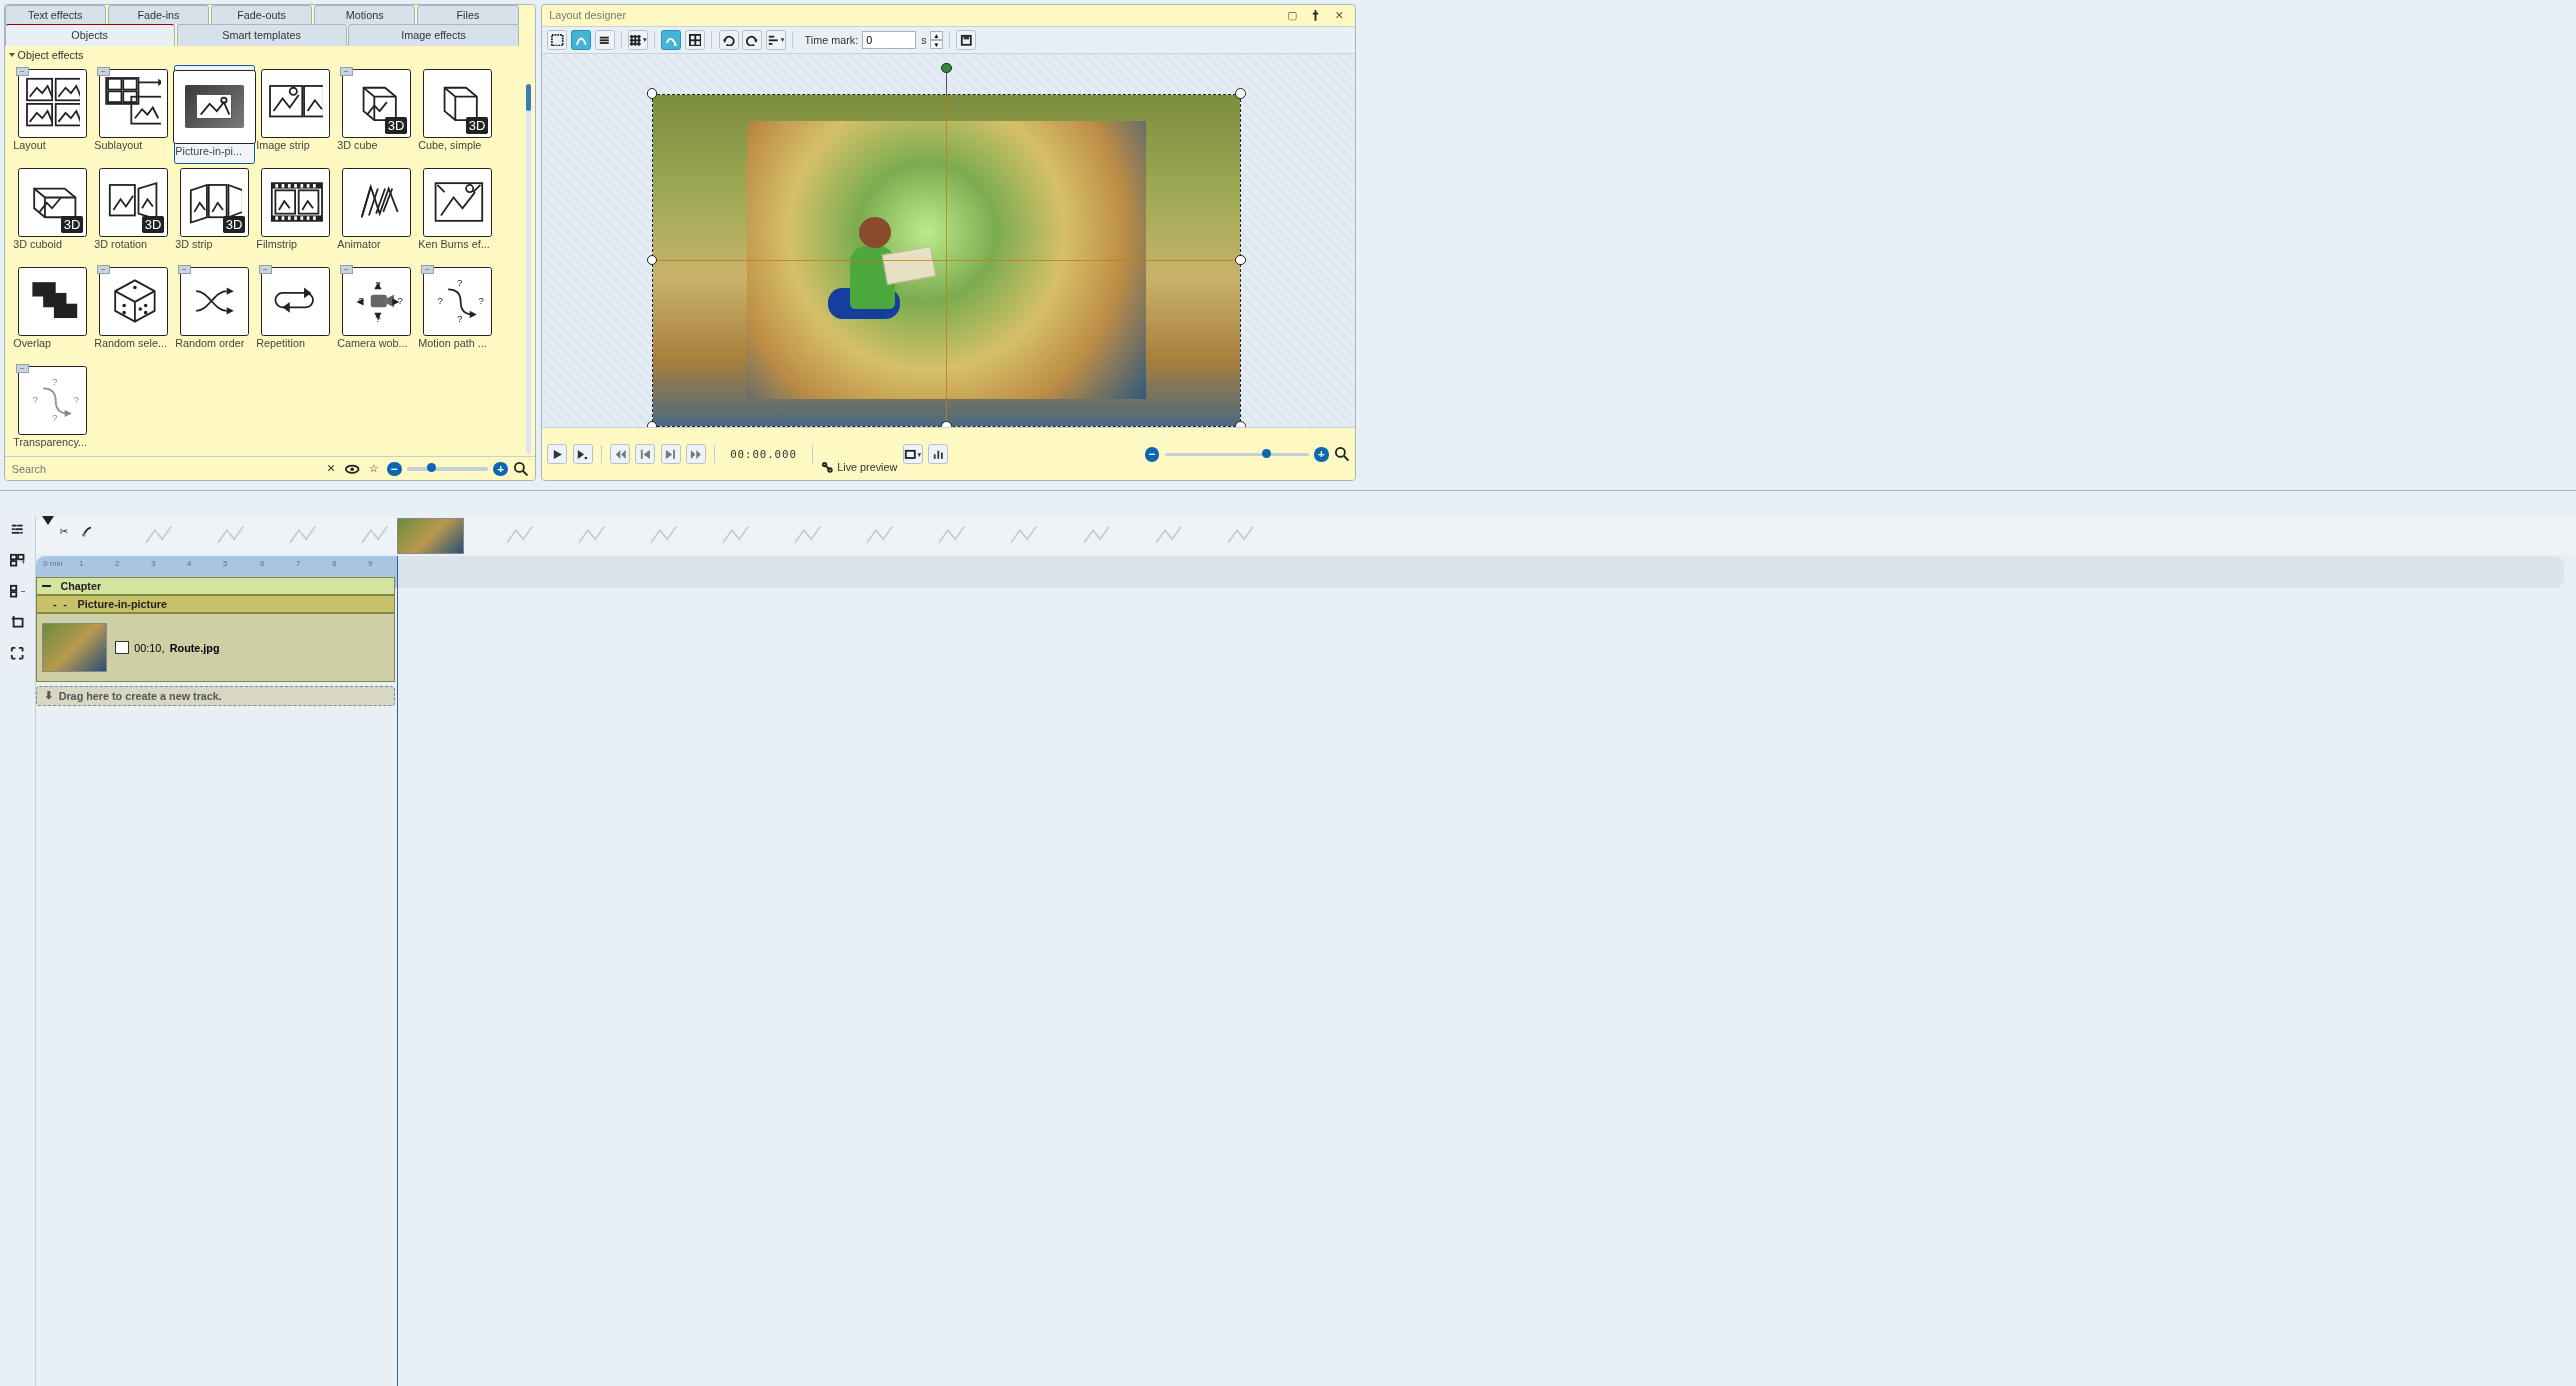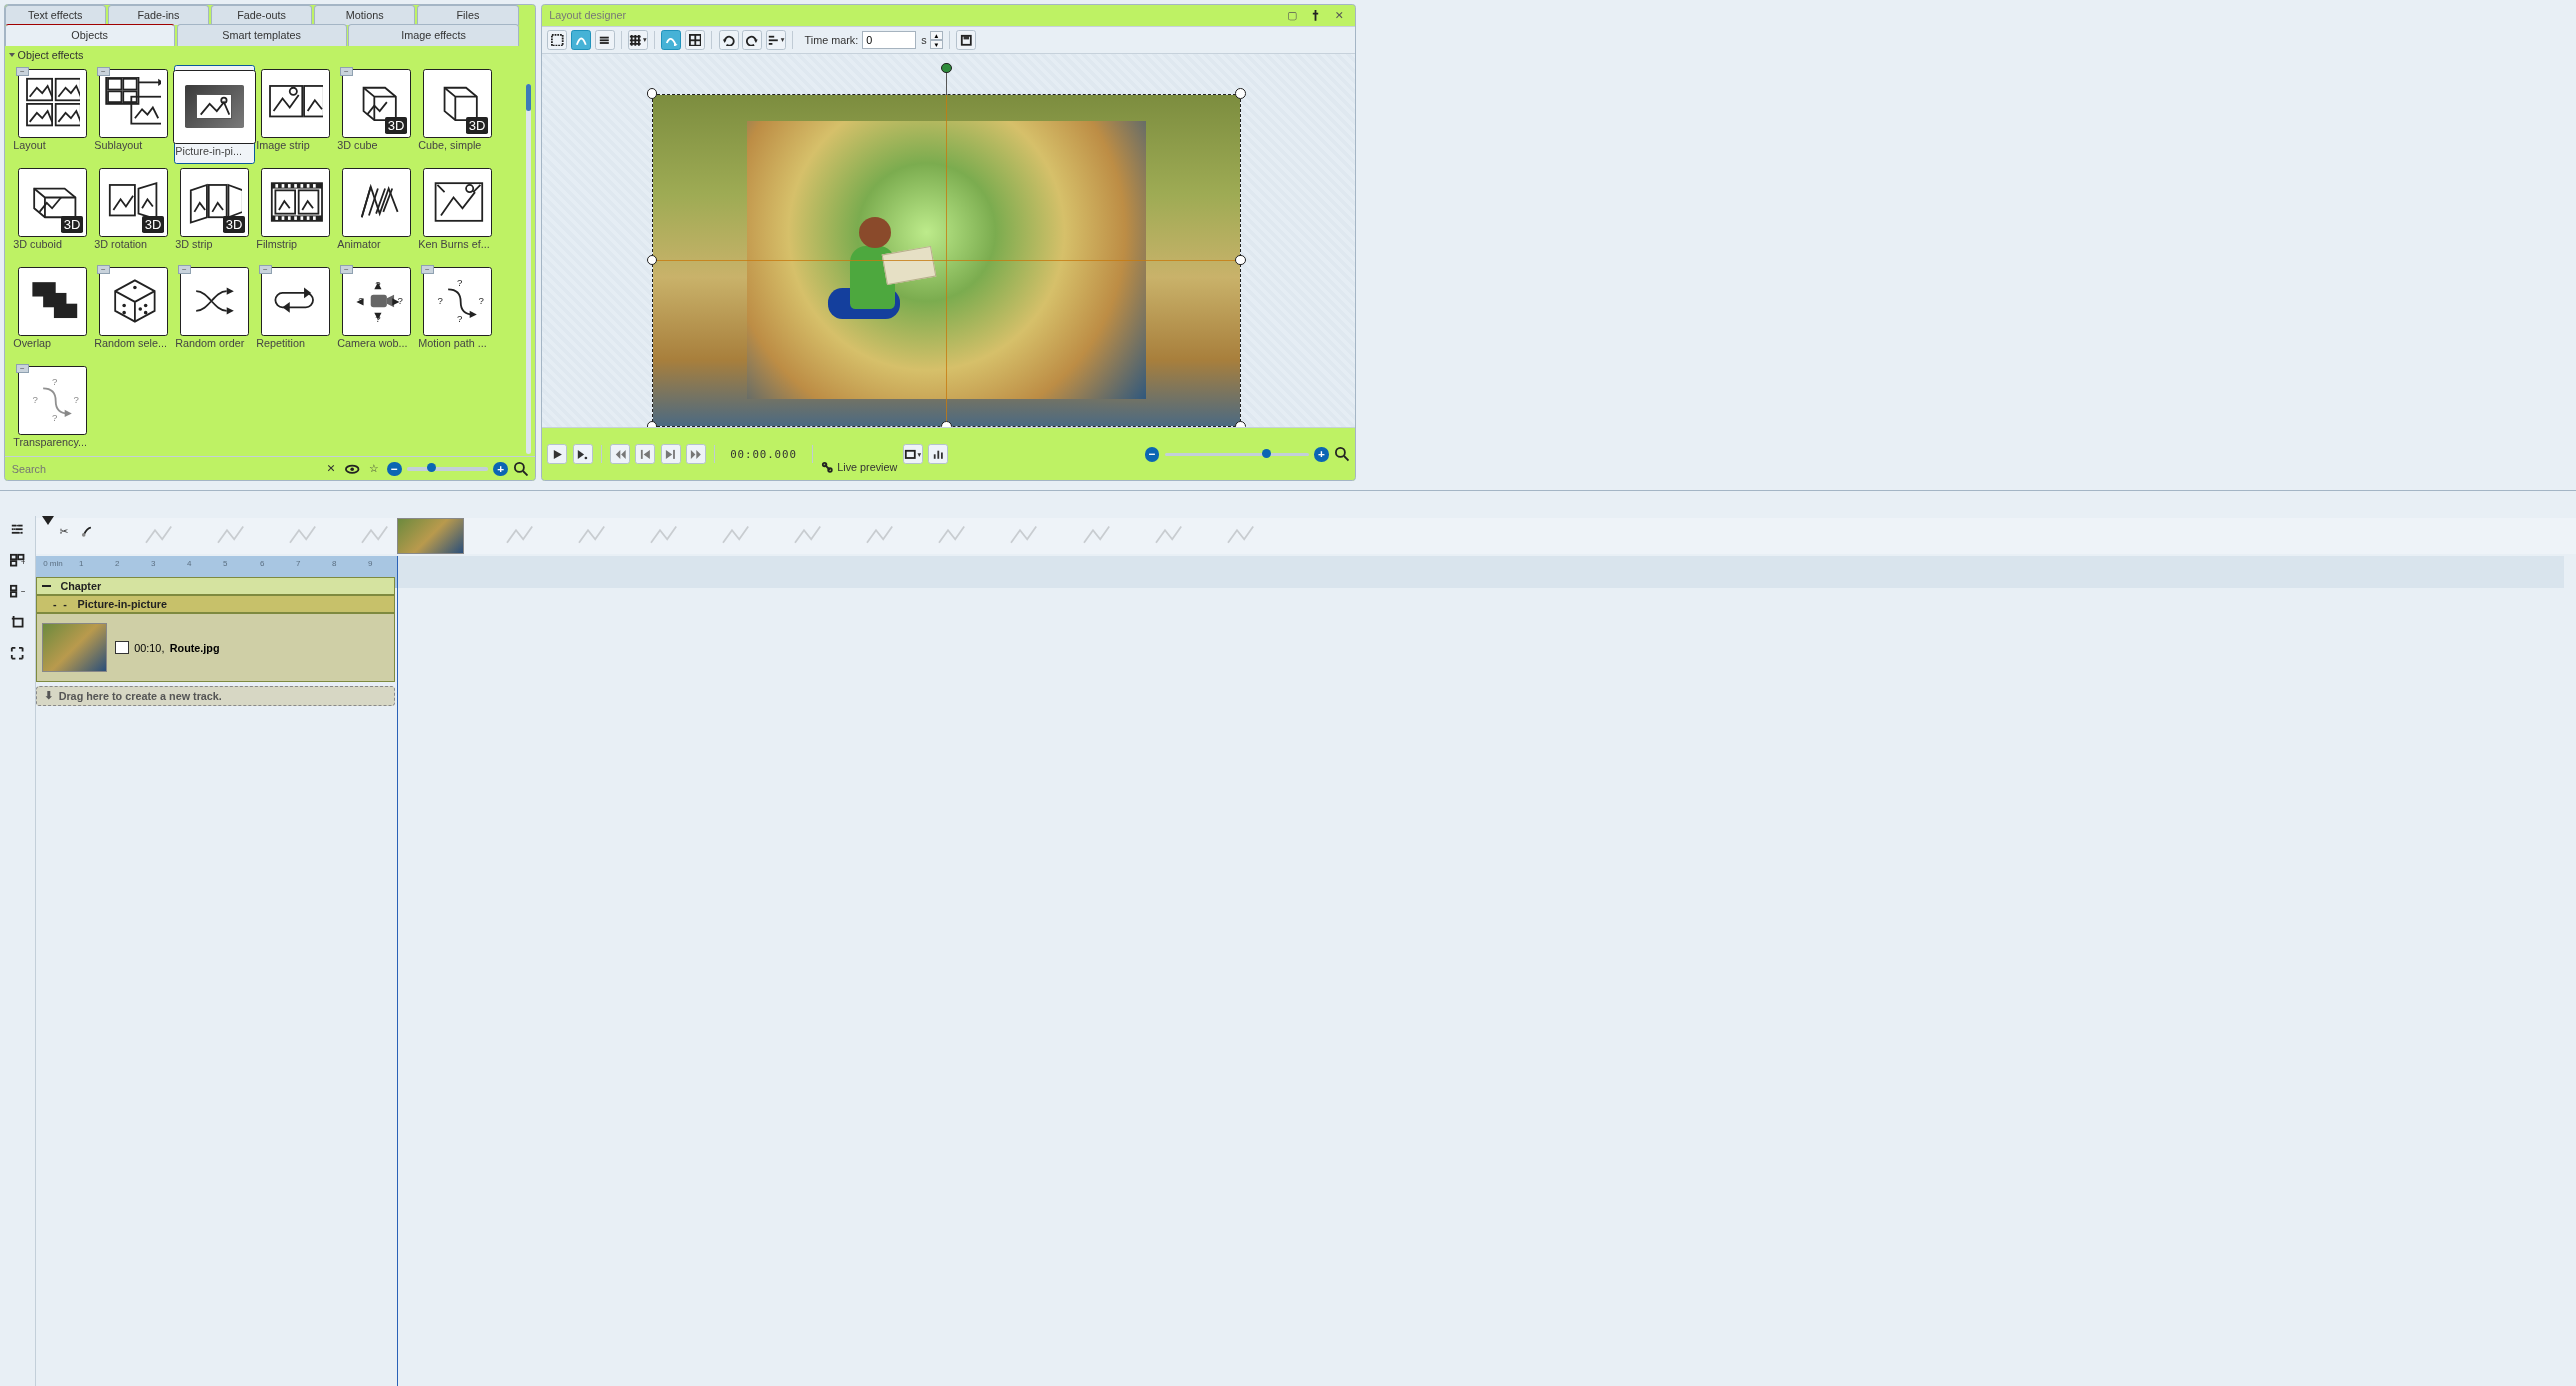--- a/index.html
+++ b/index.html
@@ -1,20 +1,20 @@
 <!DOCTYPE html>
 <html><head>
 <meta charset="utf-8">
 <style>
 * { margin: 0; padding: 0; box-sizing: border-box; font-family: 'Segoe UI', Tahoma, sans-serif; font-size: 10.8px; }
 body { background: #e8eff5; overflow: hidden; width: 1360px; height: 732px; }
 
 
 .top-row { display: flex; gap: 5.4px; padding: 3.6px; height: 485px; }
-.panel { background: #bef264; border: 0.9px solid #a4b5c5; border-radius: 3.6px; position: relative; }
+.panel { background: #fef9c3; border: 0.9px solid #a4b5c5; border-radius: 3.6px; position: relative; }
 .left-panel { width: 532px; display: flex; flex-direction: column; }
 .right-panel { flex: 1; display: flex; flex-direction: column; }
 
 
 .tab-row { display: flex; }
 .tab { flex: 1; text-align: center; padding: 3.6px 0; border: 0.9px solid #a4b5c5; border-bottom: none; background: #d7e1ea; border-radius: 3.6px 3.6px 0 0; cursor: pointer; color: #333; margin-right: 1.8px; }
 .tab:last-child { margin-right: 16px; }
 .tab.active { background: #e8eff5; border-top: 1.8px solid #a00000; }
 .tab-row.sub { margin-top: -0.9px; }
 .tab-row.sub .tab { padding: 4.5px 0; }
@@ -100,21 +100,21 @@
 .tl-body { position:absolute; left:0; right:0; top:25px; bottom:0; display:flex; }
 .tl-left { width:36px; background:#e8eff5; border-right:0.9px solid #c3cfd9; display:flex; flex-direction:column; align-items:center; padding-top:3.6px; gap:10.8px; }
 .tl-left .tbtn { width:21.6px; height:20px; border:none; background:transparent; font-size:12.6px; }
 .tl-main { flex:1; position:relative; overflow:hidden; }
 
 .strip { position:absolute; left:0; right:0; top:1.8px; height:36px; background: #eef3f8; }
 .strip-marker { position:absolute; left:6.3px; top:-1.8px; width:0;height:0; border-left:6.3px solid transparent; border-right:6.3px solid transparent; border-top:9px solid #222; }
 .strip-thumb { position:absolute; left:361px; top:0; width:67px; height:36px; background:linear-gradient(135deg,#6c8a3e,#b99a4d,#2a4f7b); border:0.9px solid #888; }
 .mtn-ghost { position:absolute; top:5.4px; width:31px; height:23.4px; opacity:.18; }
 
-.ruler { position:absolute; left:0; top:40px; right:12px; height:32px; background:#c6d7e6; }
+.ruler { position:absolute; left:0; top:40px; right:12px; height:32px; background:#c6d7e6;border-radius:9px; }
 .ruler.sel { background: linear-gradient(to right, #a8c6e2 0, #a8c6e2 361px, #d9e4ed 361px); }
 .ruler span { position:absolute; top:2.7px; font-size:8px; color:#5b6f82; }
 .playhead { position:absolute; left:361px; top:40px; bottom:0; width:0.9px; background:#2a61b7; }
 
 .tracks { position:absolute; left:0; top:61px; width:359px; }
 .trk { border:0.9px solid #7e8a3f; background:#c7c38e; position:relative; }
 .trk.chapter { height:18px; background:#d5e3a0; display:flex; align-items:center; gap:5.4px; padding-left:5.4px; font-weight:bold; color:#222; }
 .trk.pip { height:18px; background:#c7c16a; display:flex; align-items:center; gap:5.4px; padding-left:16px; font-weight:bold; color:#222; }
 .trk.clip { height:69px; background:#cfcfa6; padding:5.4px; display:flex; align-items:center; gap:7.2px; }
 .clip-thumb { width:65px; height:49px; background:linear-gradient(135deg,#6c8a3e,#b99a4d,#2a4f7b); border:0.9px solid #888; }

